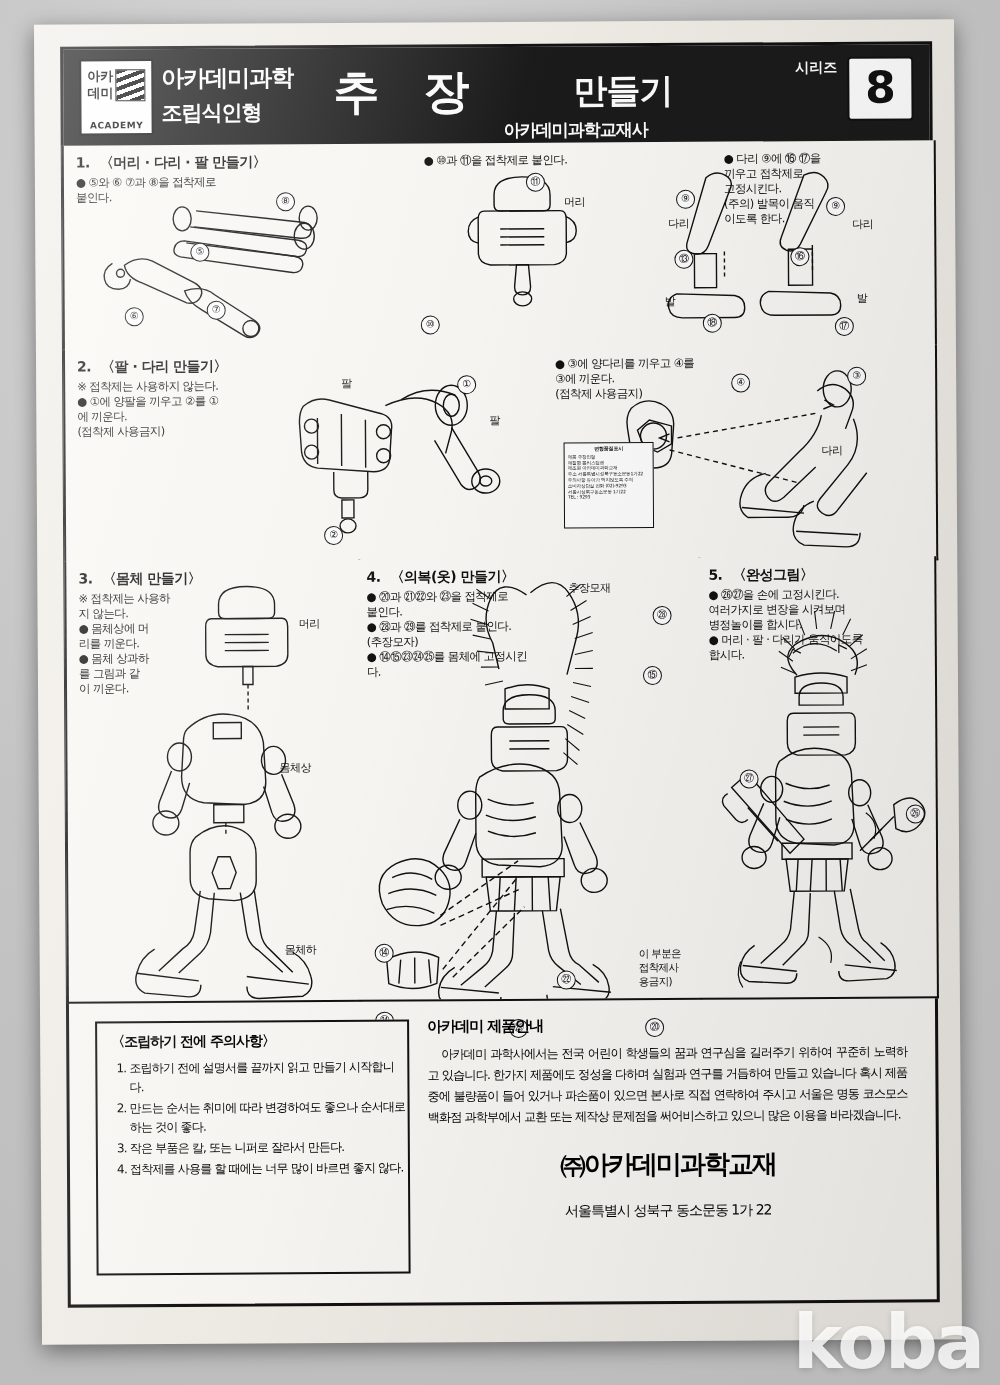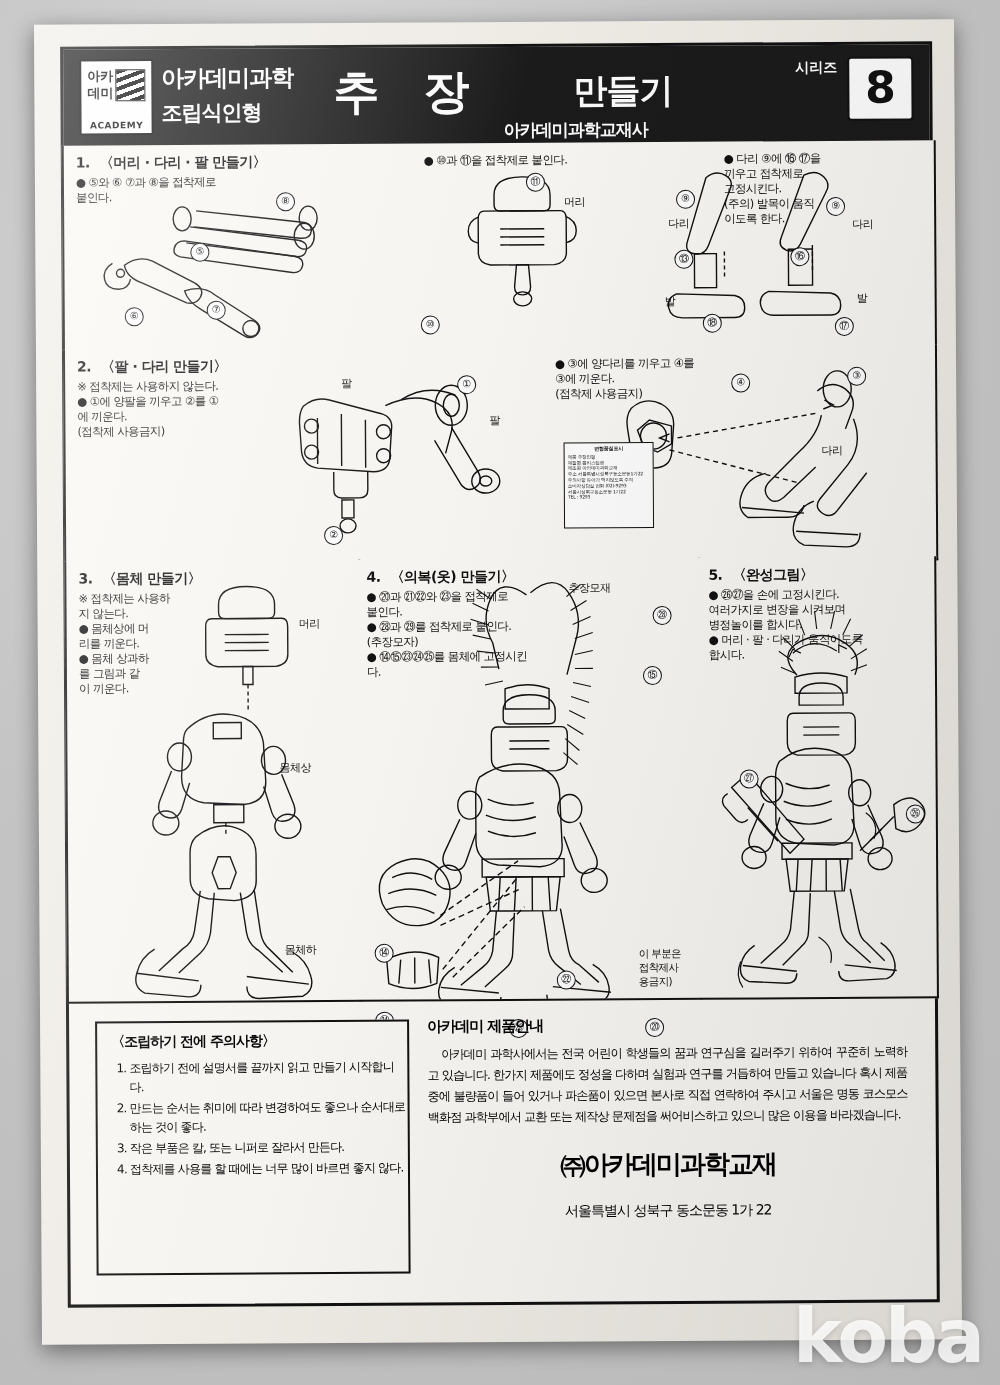--- a/index.html
+++ b/index.html
@@ -109,21 +109,21 @@
   .info-title{font-size:15px;font-weight:bold;letter-spacing:-1px;}
   .info-body{font-size:12.2px;line-height:21px;letter-spacing:-.9px;text-align:justify;}
   .company{font-size:26px;font-weight:bold;letter-spacing:-2px;}
   .address{font-size:14px;letter-spacing:-1px;}
   .tinybox{
     position:absolute;border:1.2px solid #111;background:#fff;
     font-size:4.6px;line-height:5.8px;padding:3px;color:#111;letter-spacing:-.2px;
   }
   .tinybox .th{font-size:5px;text-align:center;font-weight:bold;display:block;margin-bottom:2px;}
   .watermark{
-    position:absolute;right:18px;bottom:6px;
+    position:absolute;right:18px;bottom:0;
     font-size:74px;font-weight:bold;color:rgba(255,255,255,.82);
     letter-spacing:-3px;font-family:"DejaVu Sans", sans-serif;
     text-shadow:0 2px 6px rgba(0,0,0,.15);
   }
 </style>
 </head>
 <body>
 
 <div id="photo-bg"></div>
 

